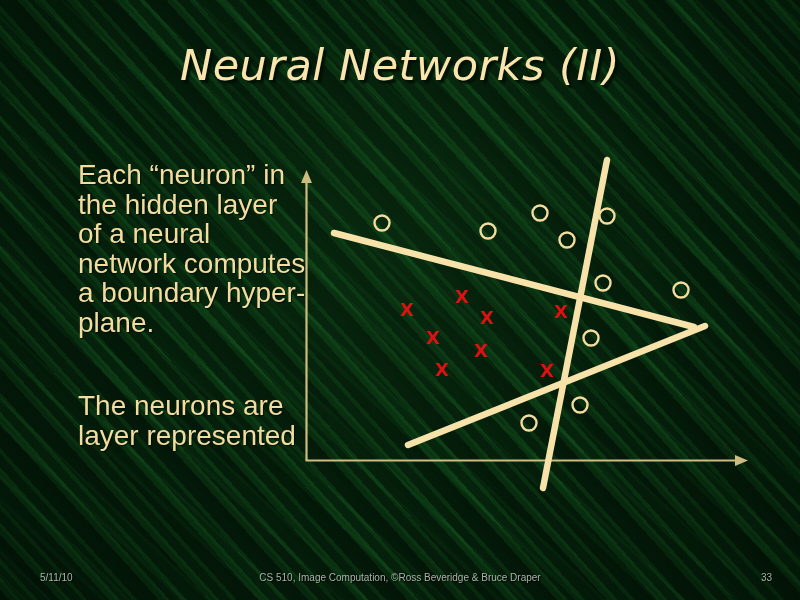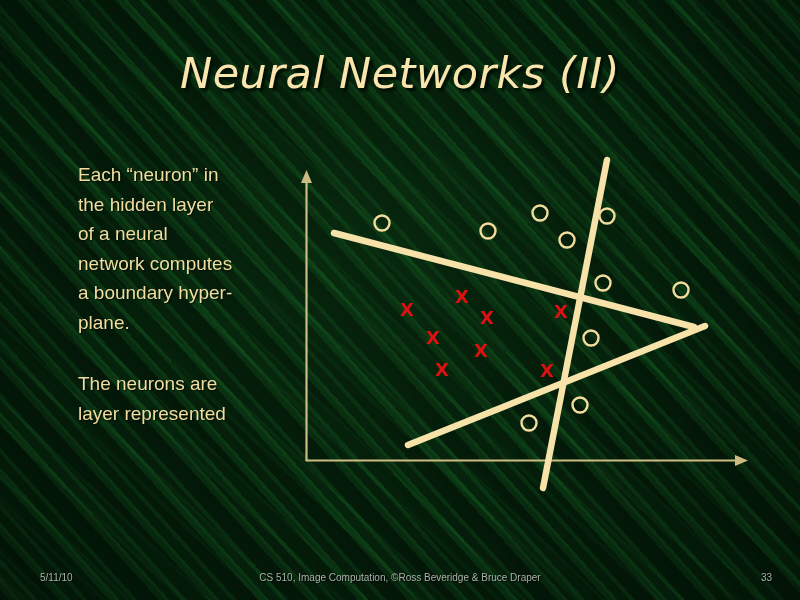--- a/index.html
+++ b/index.html
@@ -22,28 +22,27 @@
         rgba(0,0,0,0) 19px, rgba(0,0,0,0) 33px,
         rgba(45,150,60,0.12) 33px, rgba(45,150,60,0.12) 36px,
         rgba(0,0,0,0.18) 36px, rgba(0,0,0,0.18) 55px);
   }
   .title{
     position:absolute;top:40px;left:0;width:100%;
     text-align:center;font-family:"DejaVu Sans",sans-serif;
     font-style:italic;font-size:43px;line-height:50px;
     color:#FBE5AE;letter-spacing:0.5px;
     text-shadow:3px 3px 2px rgba(0,15,4,0.95);
-    margin-top:8px;
   }
   .body-text{
     position:absolute;left:78px;top:160px;width:240px;
-    color:#F2DCA0;font-size:19px;line-height:29.5px;
+    color:#F2DCA0;font-size:28px;line-height:29.5px;
     text-shadow:1px 1px 1px rgba(0,15,4,0.85);
   }
-  .para + .para{margin-top:32px;}
+  .para + .para{margin-top:54px;}
   .diagram-svg{position:absolute;left:0;top:0;width:800px;height:600px;}
   .footer{
     position:absolute;left:0;bottom:12px;width:100%;height:16px;
     color:#AAB2AA;font-size:10px;
     text-shadow:1px 1px 1px rgba(0,0,0,0.85);
   }
   .footer-date{position:absolute;left:40px;top:0;}
   .footer-credit{position:absolute;left:0;top:0;width:100%;text-align:center;}
   .footer-page{position:absolute;right:28px;top:0;}
 </style>

